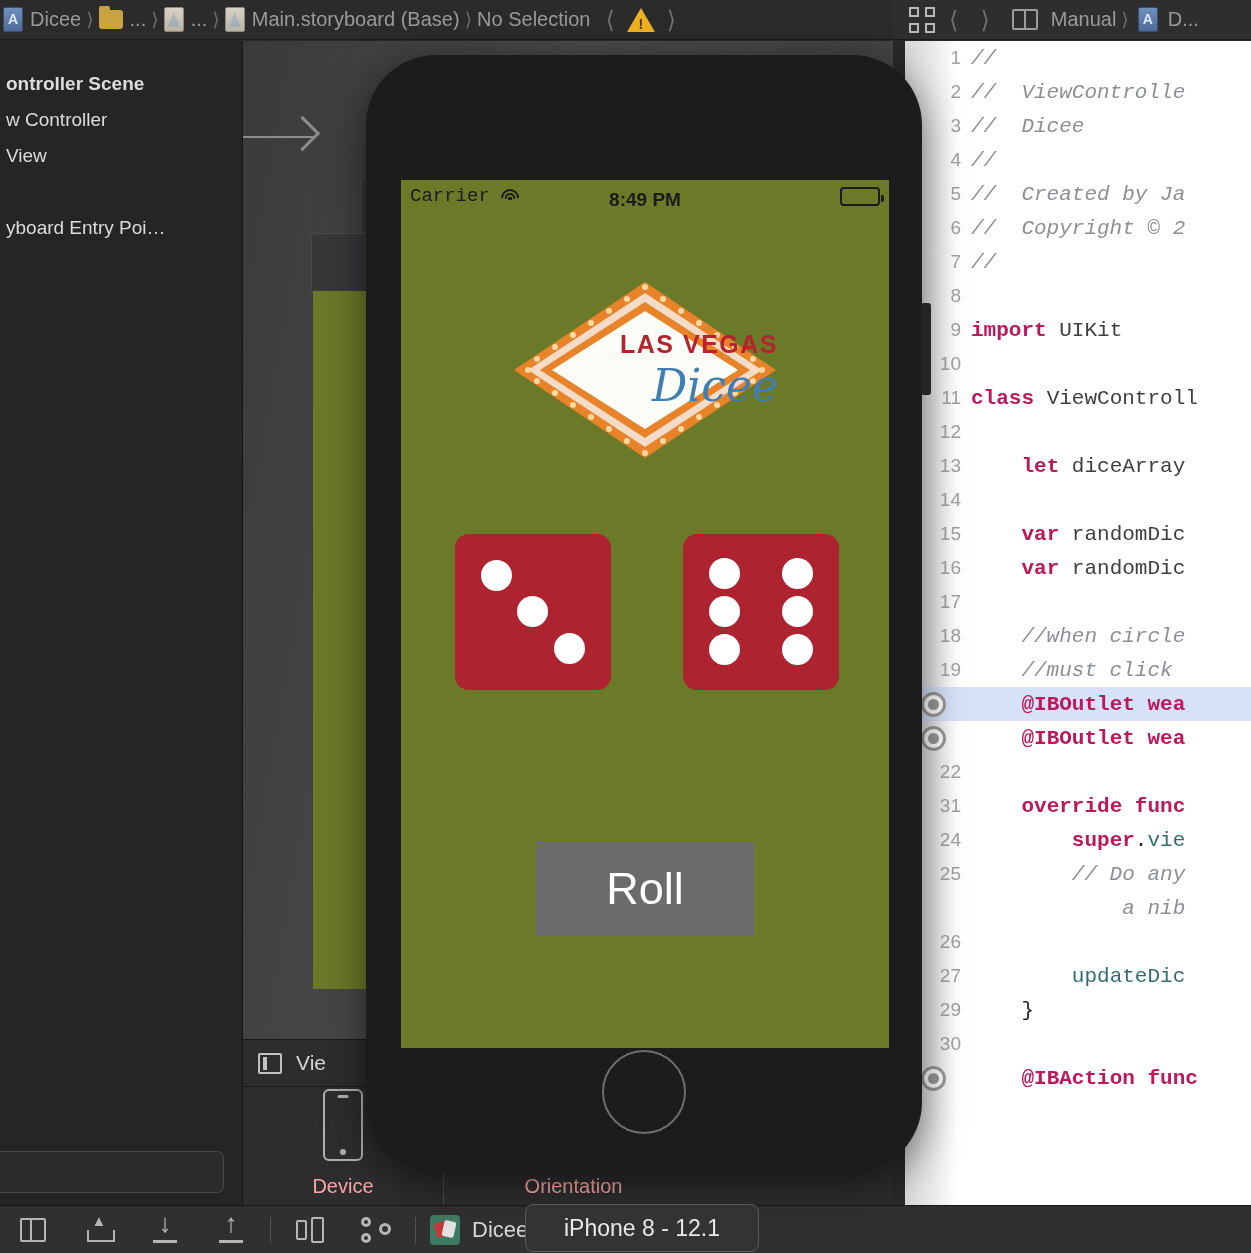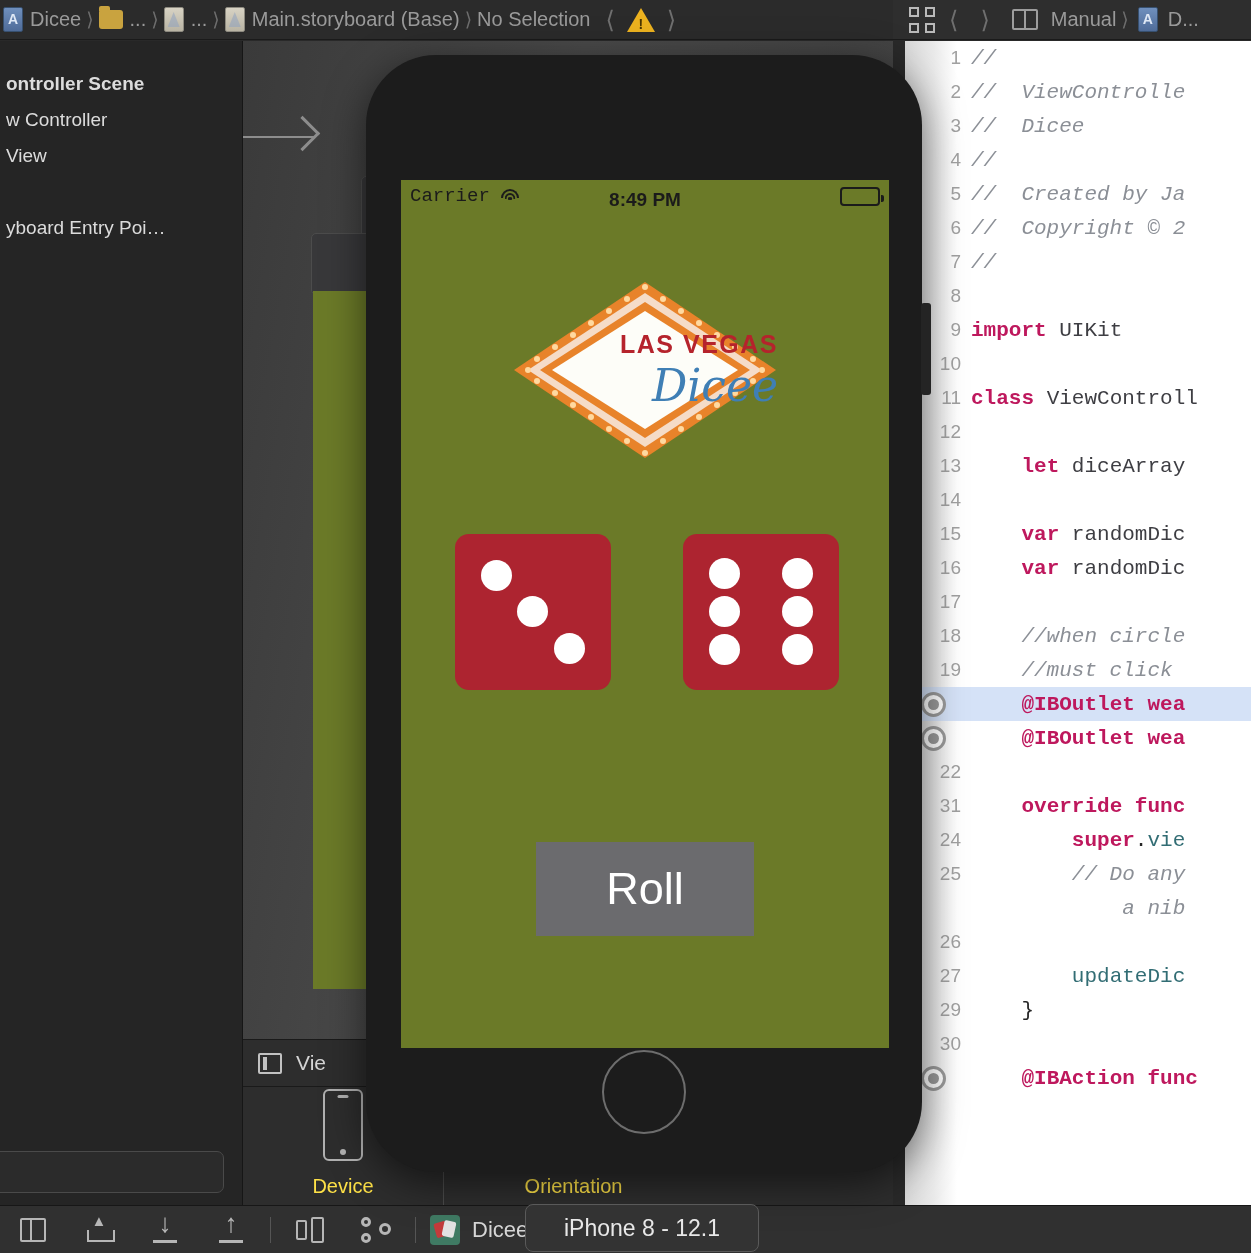--- a/index.html
+++ b/index.html
@@ -78,21 +78,21 @@
 
   #device-col { position:absolute; left:0; top:48px; width:200px; height:118px;
                 display:flex; flex-direction:column; align-items:center; justify-content:flex-end;
                 padding-bottom:8px; }
   .ic-phone { width:40px; height:72px; border:2px solid #b0b0b0; border-radius:6px;
               position:relative; margin-bottom:14px; }
   .ic-phone:before{content:"";position:absolute;top:4px;left:50%;transform:translateX(-50%);
               width:11px;height:3px;background:#b0b0b0;border-radius:2px;}
   .ic-phone:after{content:"";position:absolute;bottom:4px;left:50%;transform:translateX(-50%);
               width:6px;height:6px;border-radius:50%;background:#b0b0b0;}
-  .dev-label { color:#fde047; font-size:20px; }
+  .dev-label { color:#fca5a5; font-size:20px; }
   #orient-col { position:absolute; left:200px; top:48px; width:260px; height:118px;
                 display:flex; align-items:flex-end; justify-content:center; padding-bottom:8px;
                 border-left:1px solid #4a4a4a; }
 
   
   #tooltip { position:absolute; left:525px; bottom:1px; width:234px; height:48px;
              background:#333; border:1px solid #5a5a5a; border-radius:8px;
              display:flex; align-items:center; justify-content:center;
              color:#e8e8e8; font-size:23px; z-index:40; }
 

